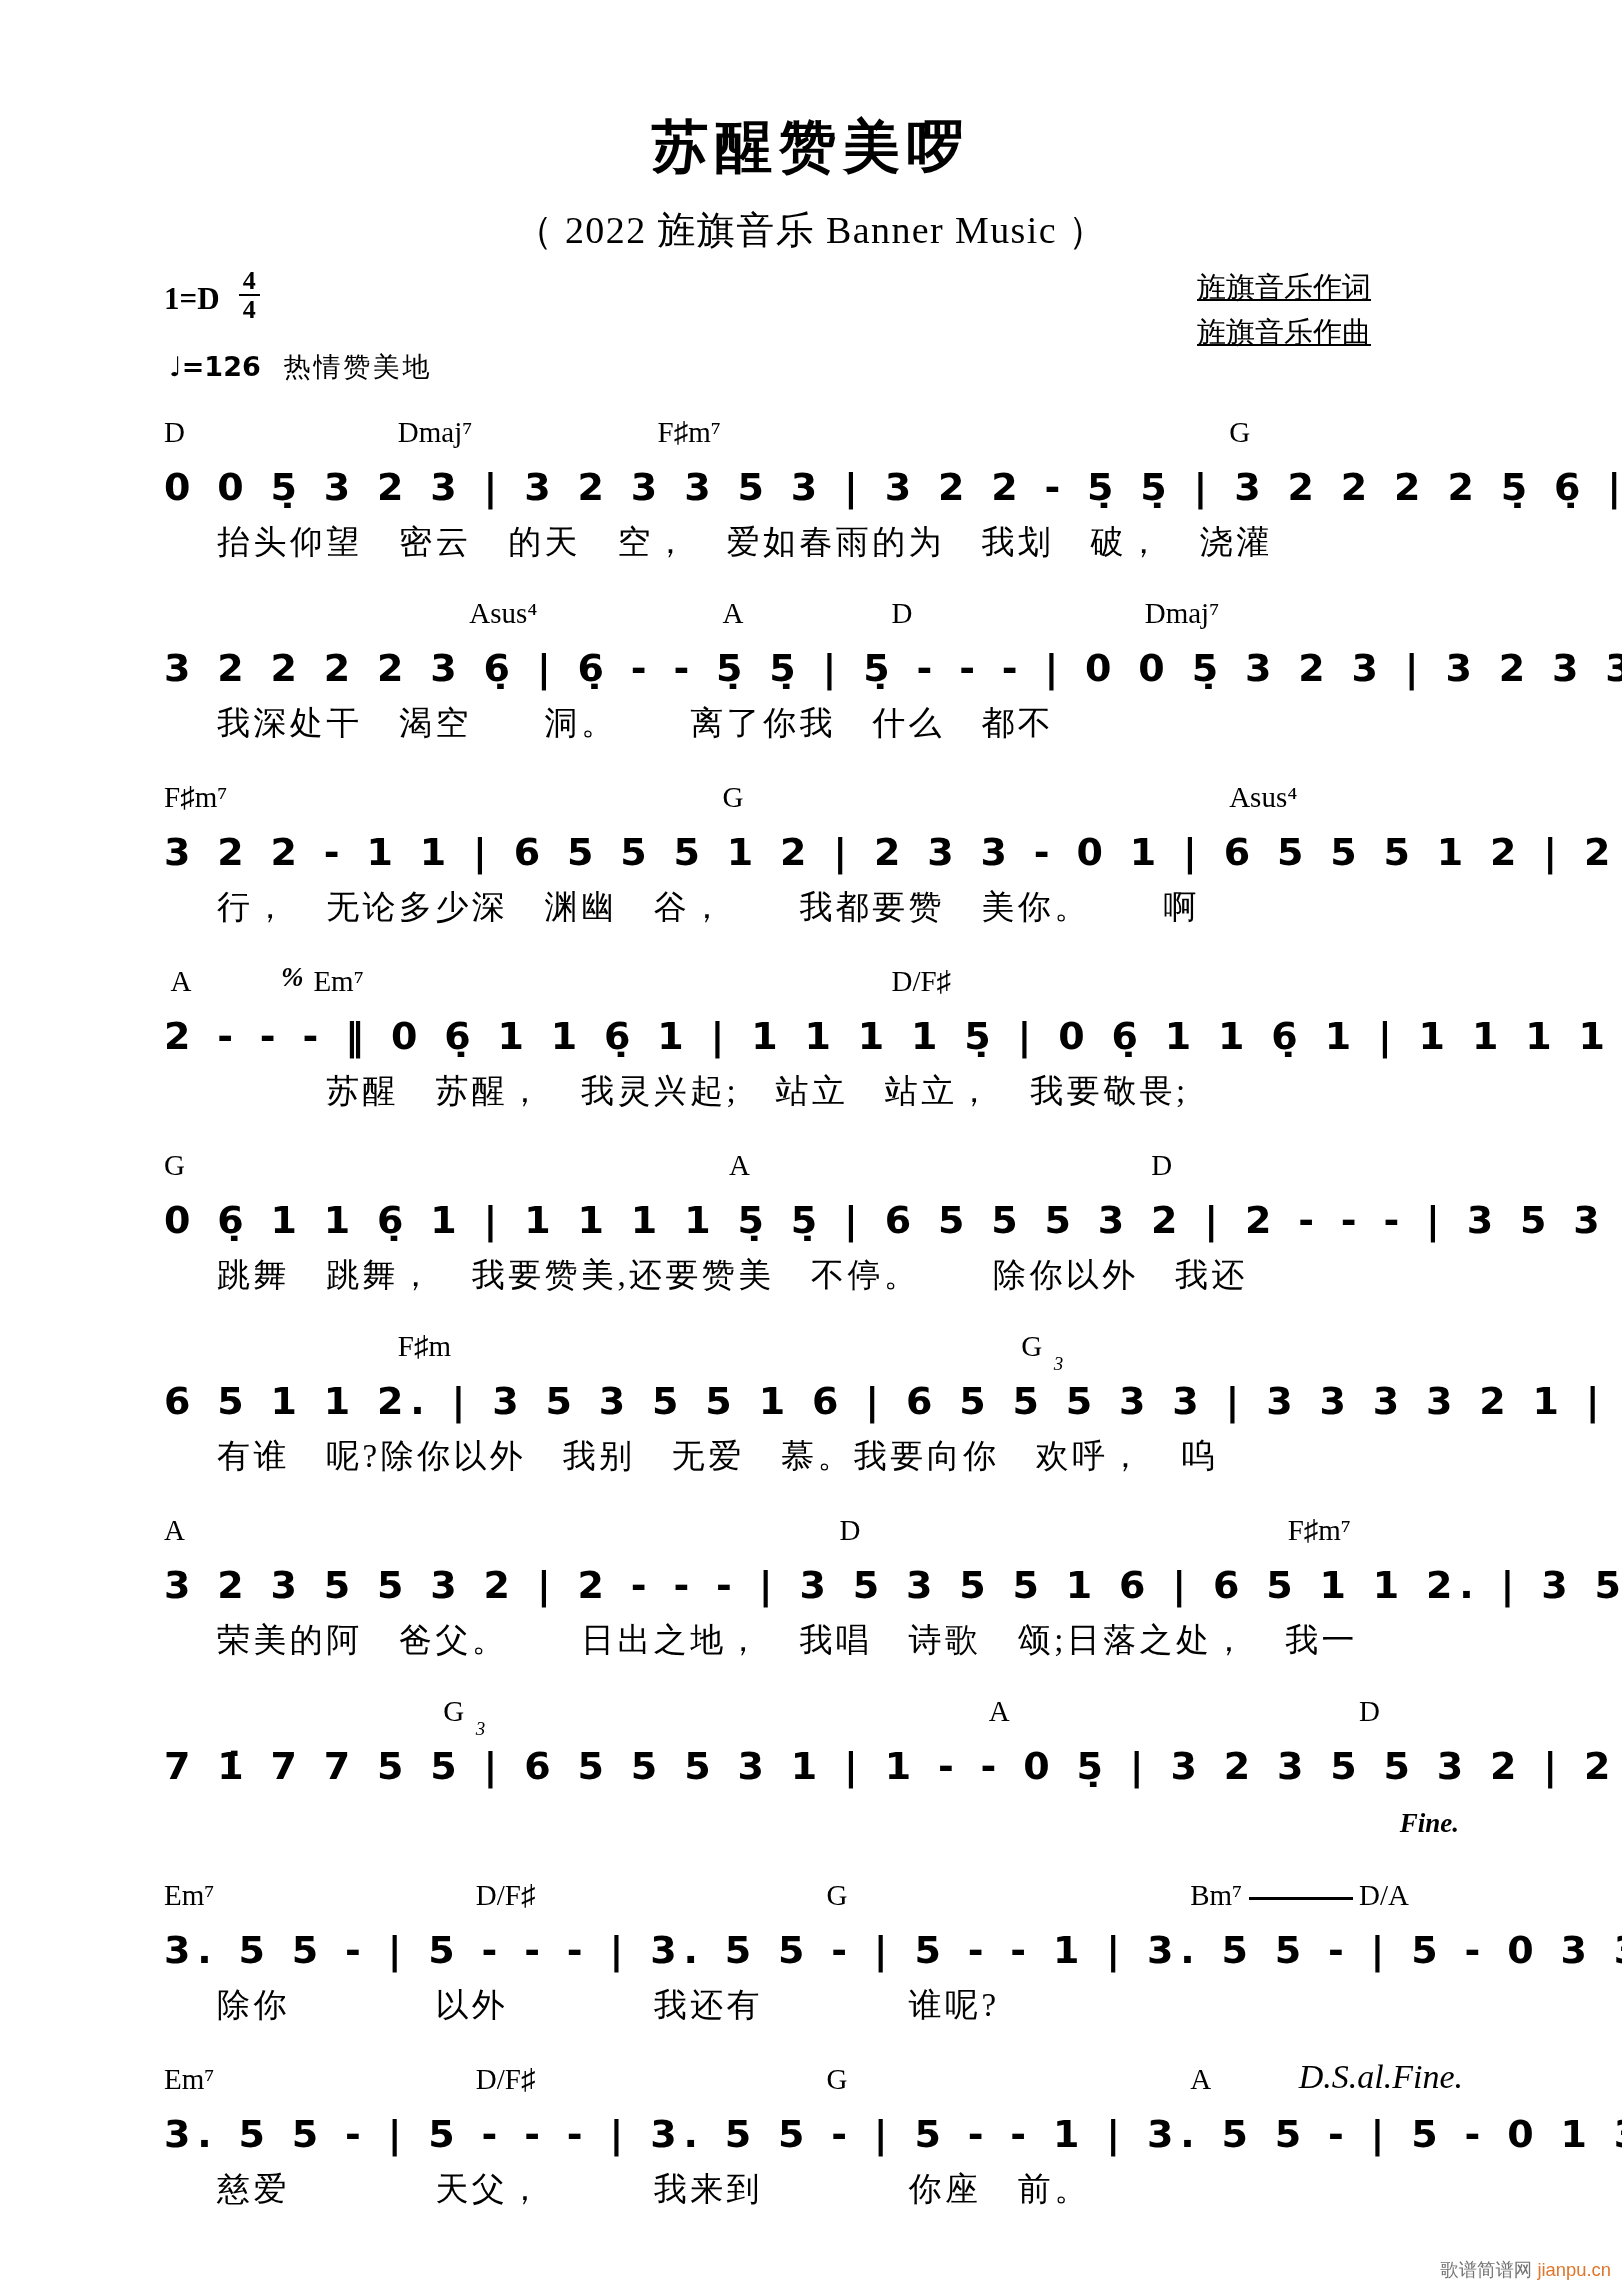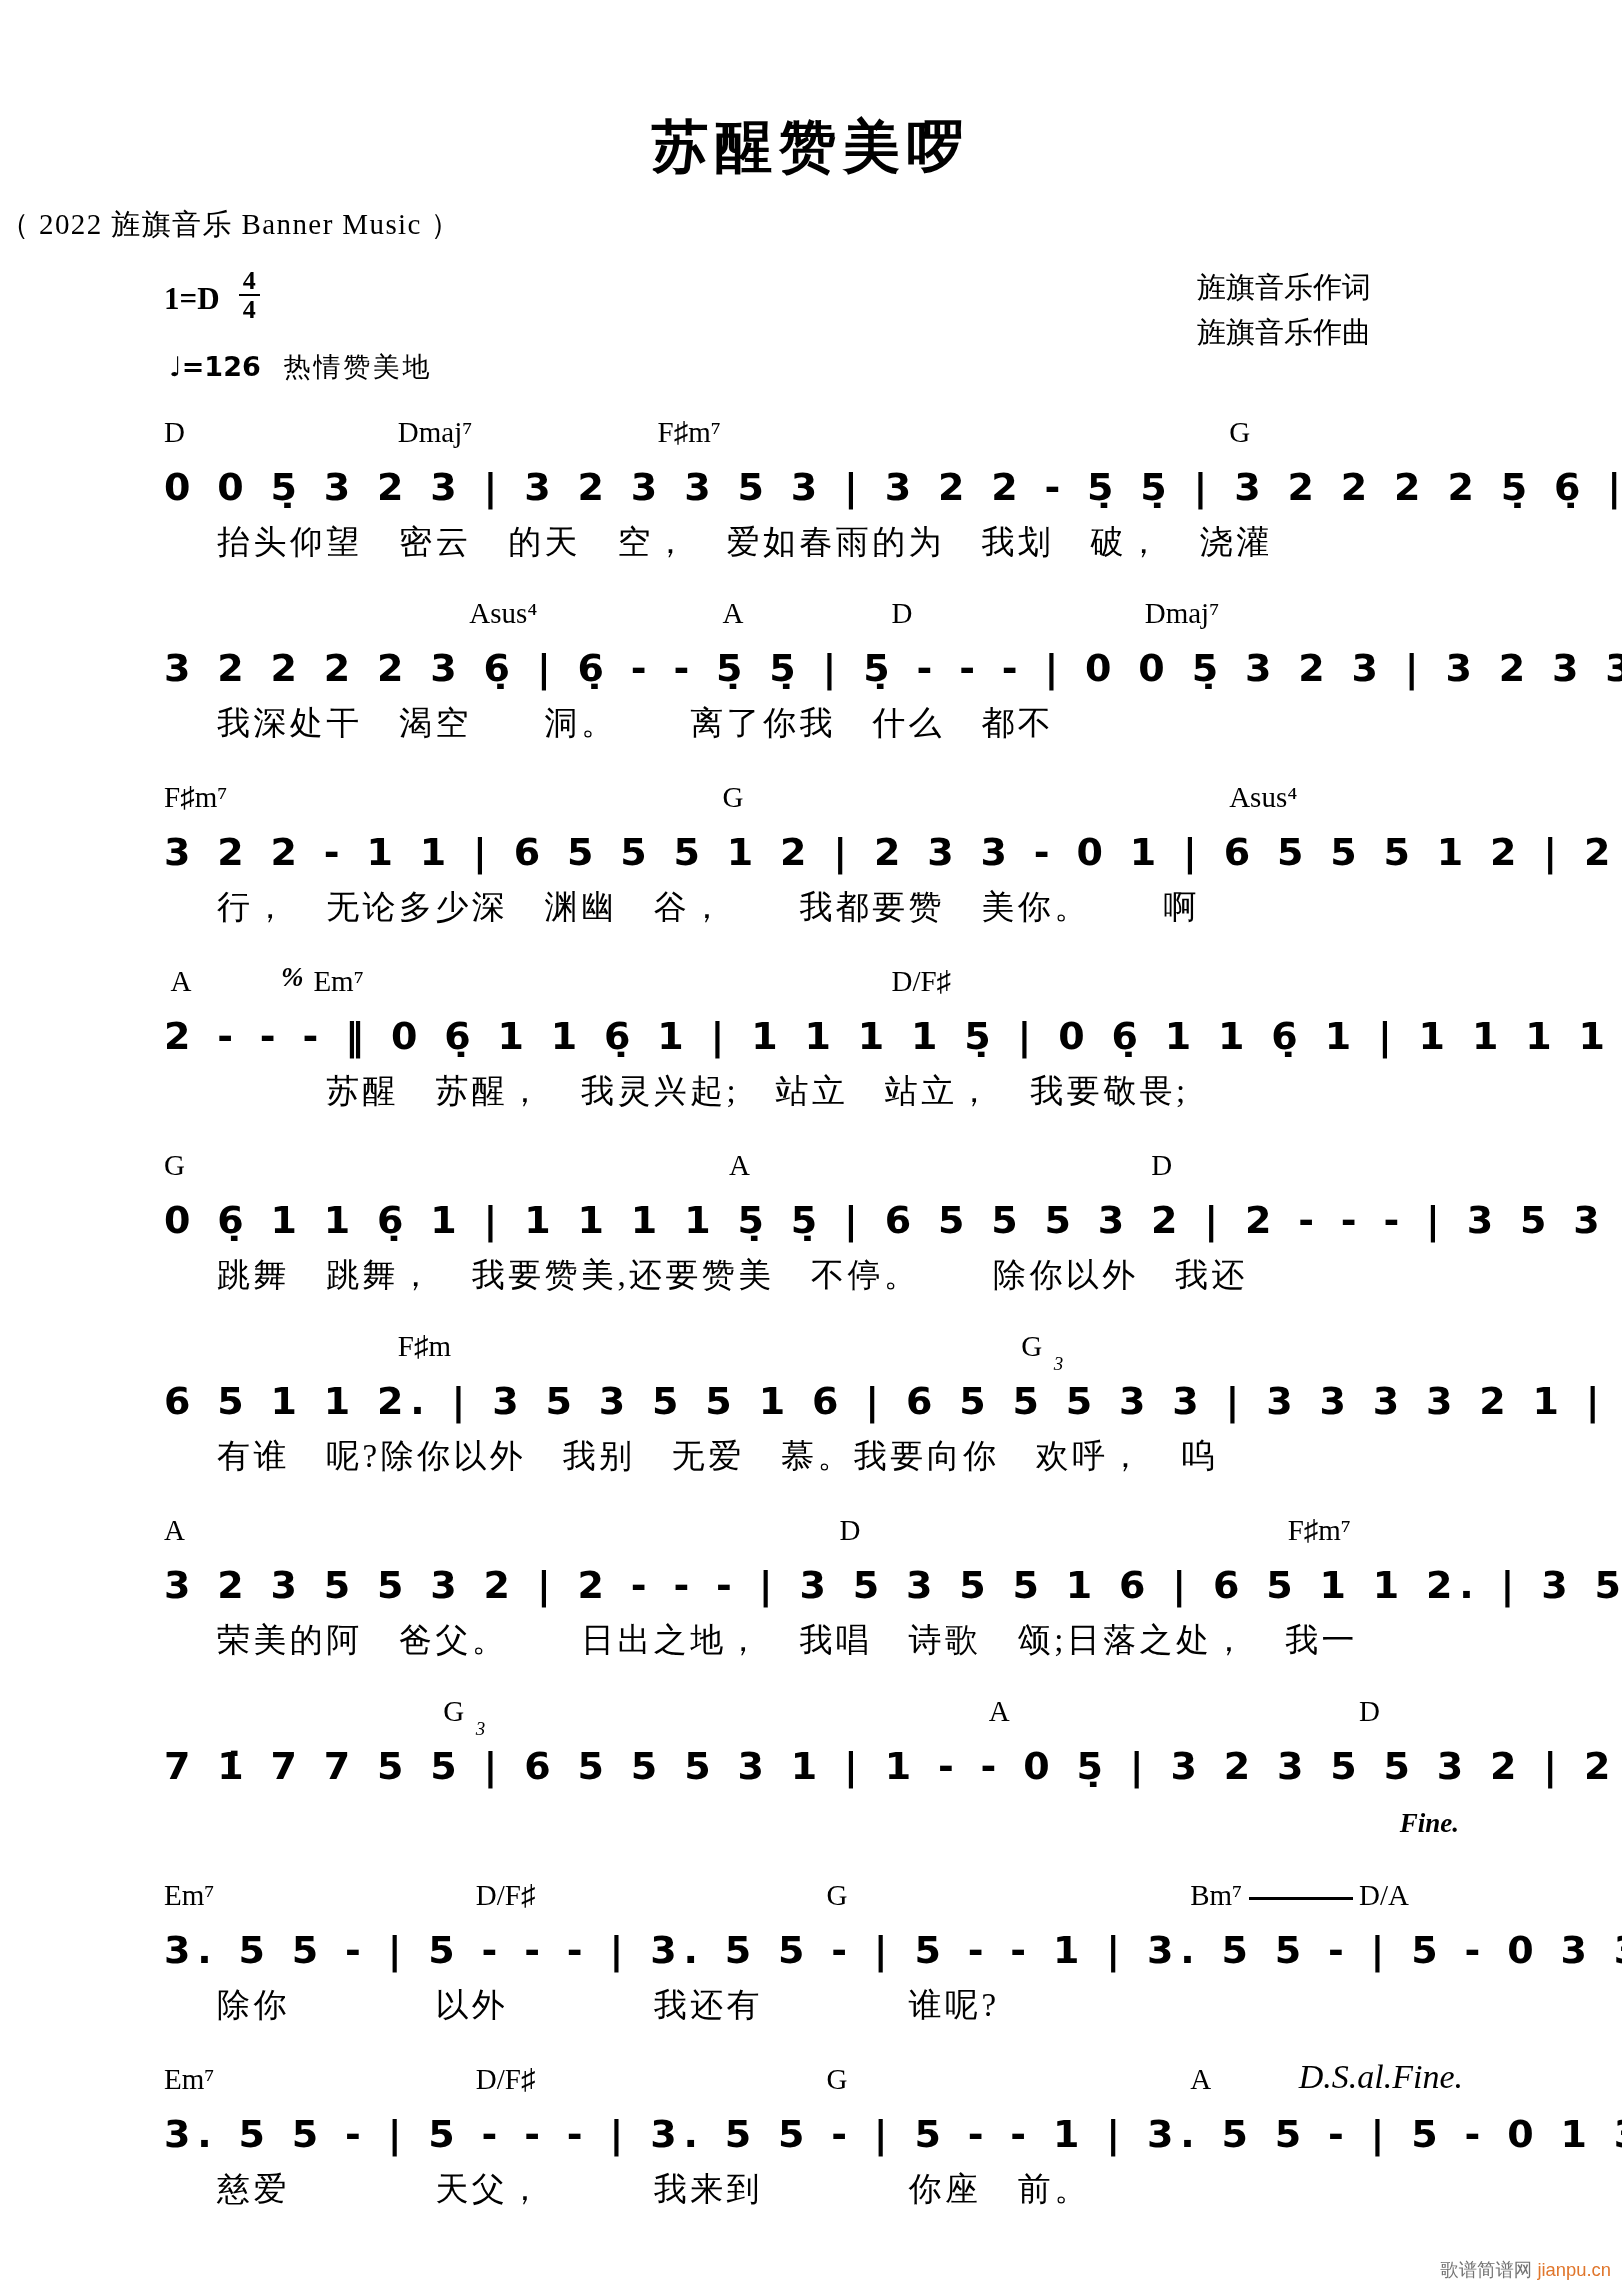--- a/index.html
+++ b/index.html
@@ -1,27 +1,27 @@
 <!DOCTYPE html>
 <html style="font-size:11px"><head>
 <meta charset="utf-8">
 <style>
   html,body{margin:0;padding:0;background:#fff;}
   .sheet{position:relative;width:1622px;height:2295px;background:#ffffff;overflow:hidden;
          font-family:"Liberation Serif",serif;color:#000;}
   .title{position:absolute;top:109px;left:0;width:100%;text-align:center;
          font-size:57px;font-weight:bold;letter-spacing:6.8px;}
-  .subtitle{position:absolute;top:205px;left:0;width:100%;
-         font-size:29px;letter-spacing:1.4px;}
+  .subtitle{position:absolute;top:205px;left:0;width:100%;text-align:center;
+         font-size:38px;letter-spacing:1.4px;}
   .keyblock{position:absolute;top:267px;left:164px;font-size:31px;font-weight:bold;}
   .frac{display:inline-block;vertical-align:-9.5px;text-align:center;margin-left:19px;
         font-size:26px;line-height:1.05;}
   .frac .top{border-bottom:2.7px solid #000;padding:0 4.1px;}
   .credits{position:absolute;top:265px;right:251px;text-align:center;
-        font-size:29px;line-height:1.55;}
+        font-size:29px;line-height:1.55;text-decoration:underline;}
   .tempo{position:absolute;top:349px;left:169px;font-size:27px;}
   .tempo .tnote{font-weight:bold;font-family:"DejaVu Sans",sans-serif;}
   .tempo .tval{font-weight:bold;font-family:"DejaVu Sans",sans-serif;}
   .tempo .tfeel{margin-left:23px;letter-spacing:2.7px;}
   .system{position:absolute;left:164px;width:1299px;height:184px;}
   .chordrow{position:relative;height:42px;}
   .chord{position:absolute;top:0;font-size:29px;font-family:"Liberation Serif",serif;white-space:nowrap;}
   .segno{position:absolute;top:-2.7px;font-size:27px;font-style:italic;font-weight:bold;}
   .triplet{position:absolute;top:23px;font-size:19px;font-style:italic;}
   .chordline{position:absolute;top:17.7px;height:0;border-top:3.4px solid #000;}

